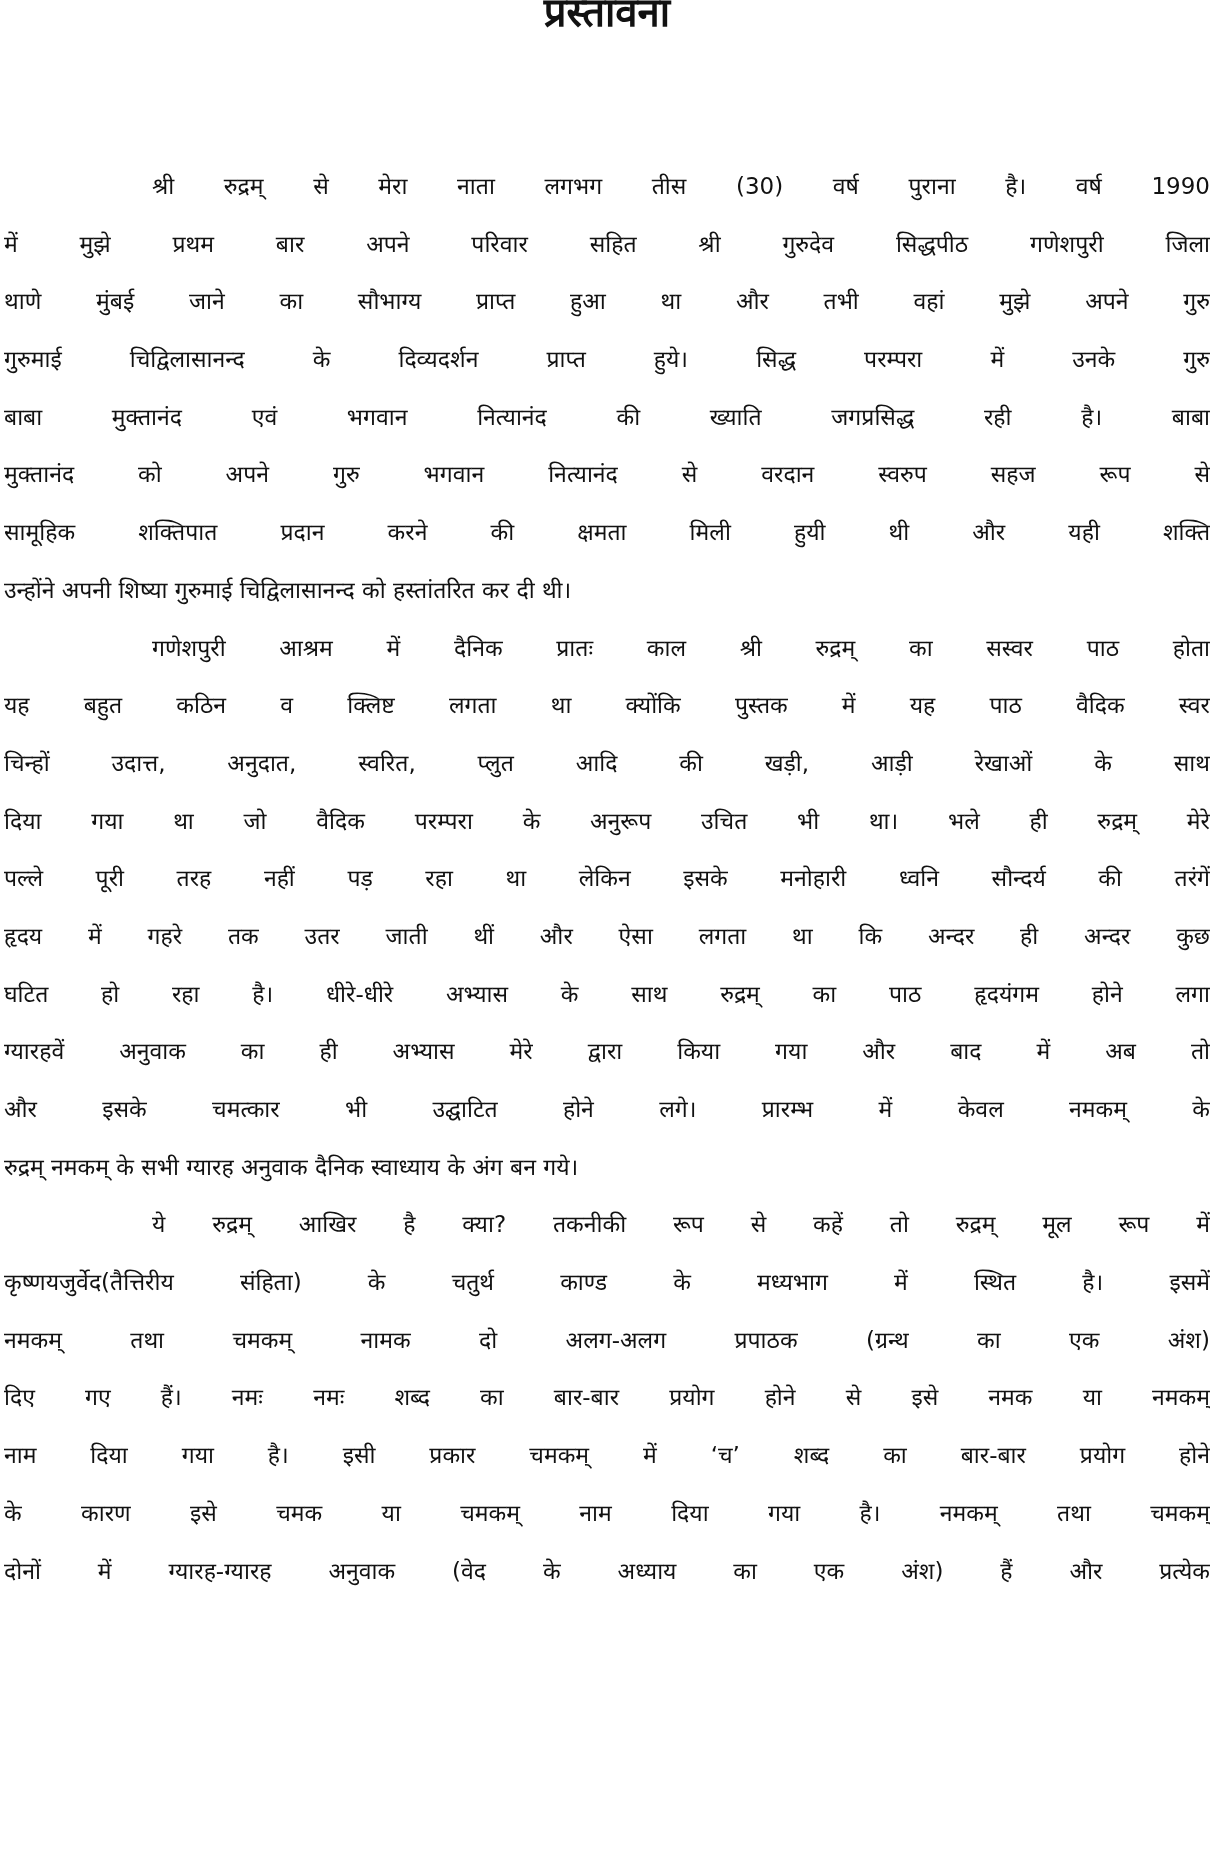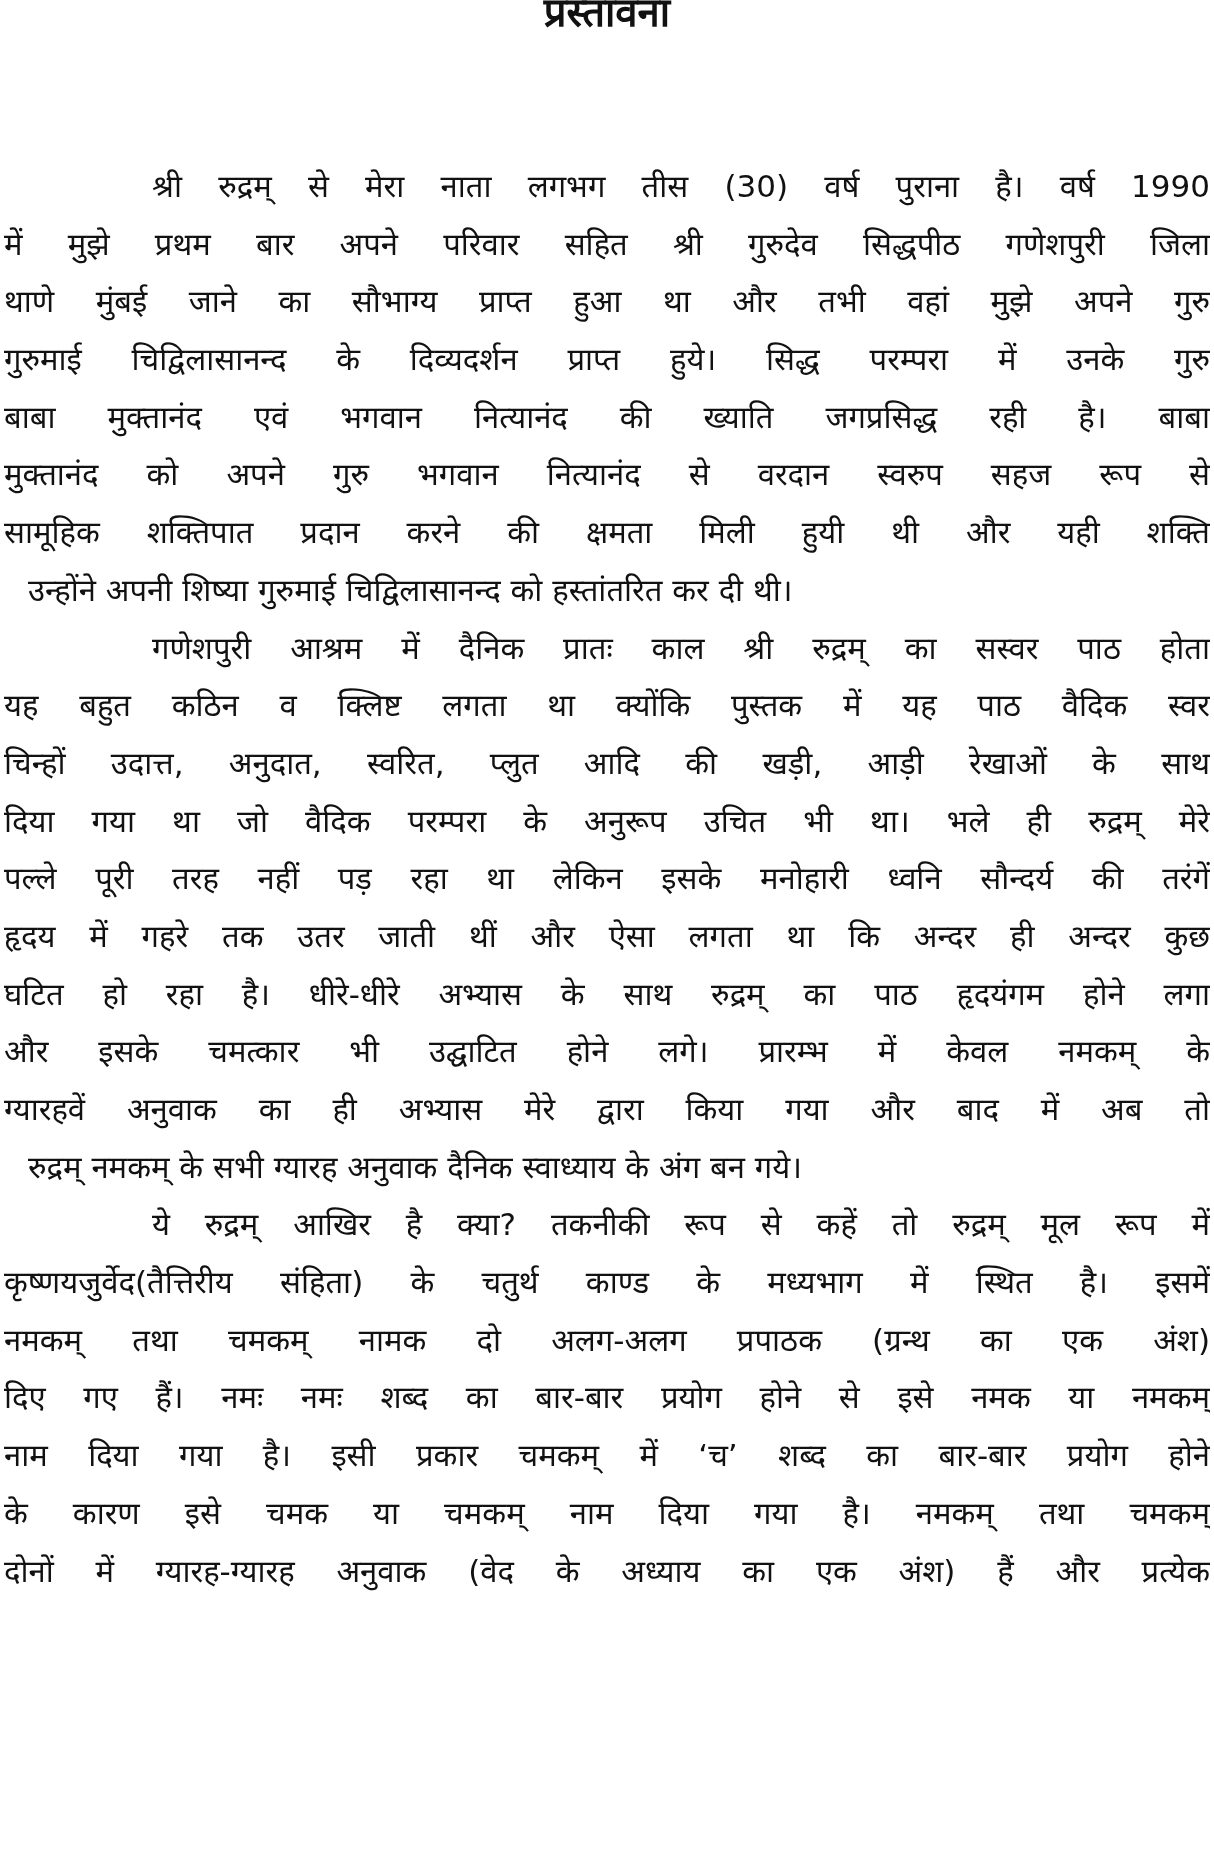--- a/index.html
+++ b/index.html
@@ -24,29 +24,28 @@
   }
   .page {
     position: absolute;
     left: 4px;
     top: 158px;
     width: 1206px;
   }
   .line {
     height: 57.7px;
     line-height: 57.7px;
-    font-size: 31px;
+    font-size: 23px;
     white-space: nowrap;
     text-align: justify;
     text-align-last: justify;
     overflow: hidden;
   }
   .line.last {
     text-align-last: left;
-    margin-left: 24px;
   }
   .line.indent {
     padding-left: 148px;
   }
   .bold { font-weight: normal; }
 </style>
 </head>
 <body>
 
 <div class="title">प्रस्तावना</div>
@@ -65,22 +64,22 @@
   </div>
 
   <div>
     <div class="line indent">गणेशपुरी आश्रम में दैनिक प्रातः काल श्री रुद्रम् का सस्वर पाठ होता</div>
     <div class="line">यह बहुत कठिन व क्लिष्ट लगता था क्योंकि पुस्तक में यह पाठ वैदिक स्वर</div>
     <div class="line">चिन्हों उदात्त, अनुदात, स्वरित, प्लुत आदि की खड़ी, आड़ी रेखाओं के साथ</div>
     <div class="line">दिया गया था जो वैदिक परम्परा के अनुरूप उचित भी था। भले ही रुद्रम् मेरे</div>
     <div class="line">पल्ले पूरी तरह नहीं पड़ रहा था लेकिन इसके मनोहारी ध्वनि सौन्दर्य की तरंगें</div>
     <div class="line">हृदय में गहरे तक उतर जाती थीं और ऐसा लगता था कि अन्दर ही अन्दर कुछ</div>
     <div class="line">घटित हो रहा है। धीरे-धीरे अभ्यास के साथ रुद्रम् का पाठ हृदयंगम होने लगा</div>
+    <div class="line">ग्यारहवें अनुवाक का ही अभ्यास मेरे द्वारा किया गया और बाद में अब तो</div>
     <div class="line">और इसके चमत्कार भी उद्घाटित होने लगे। प्रारम्भ में केवल नमकम् के</div>
-    <div class="line">ग्यारहवें अनुवाक का ही अभ्यास मेरे द्वारा किया गया और बाद में अब तो</div>
     <div class="line last">रुद्रम् नमकम् के सभी ग्यारह अनुवाक दैनिक स्वाध्याय के अंग बन गये।</div>
   </div>
 
   <div>
     <div class="line indent"><span class="bold">ये रुद्रम् आखिर है क्या?</span><span> तकनीकी रूप से कहें तो रुद्रम् मूल रूप में</span></div>
     <div class="line">कृष्णयजुर्वेद(तैत्तिरीय संहिता) के चतुर्थ काण्ड के मध्यभाग में स्थित है। इसमें</div>
     <div class="line">नमकम् तथा चमकम् नामक दो अलग-अलग प्रपाठक (ग्रन्थ का एक अंश)</div>
     <div class="line">दिए गए हैं। नमः नमः शब्द का बार-बार प्रयोग होने से इसे नमक या नमकम्</div>
     <div class="line">नाम दिया गया है। इसी प्रकार चमकम् में ‘च’ शब्द का बार-बार प्रयोग होने</div>
     <div class="line">के कारण इसे चमक या चमकम् नाम दिया गया है। नमकम् तथा चमकम्</div>

